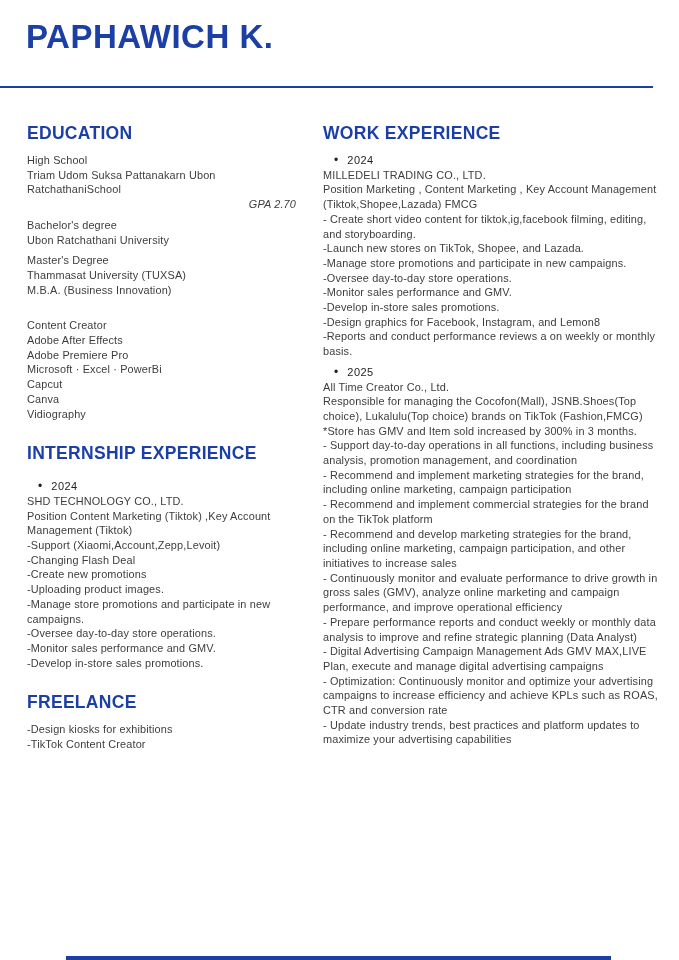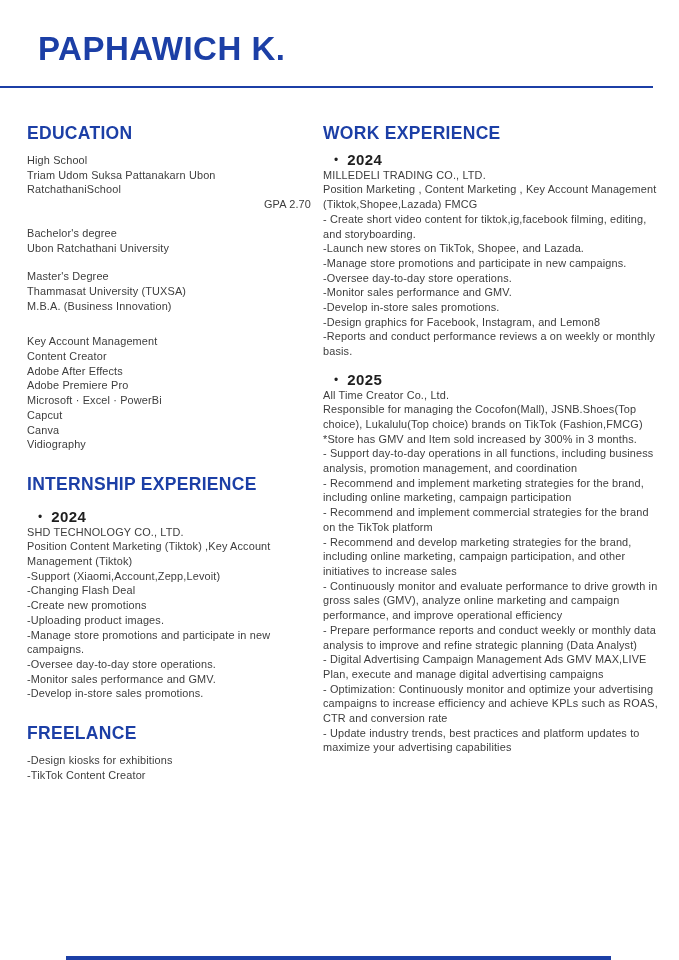--- a/index.html
+++ b/index.html
@@ -2,46 +2,46 @@
 <html><head>
 <meta charset="utf-8">
 <style>
   html,body { margin:0; padding:0; background:#ffffff; }
   .page {
     position:relative; width:679px; height:960px; background:#ffffff;
     font-family:"Liberation Sans","DejaVu Sans",sans-serif;
     color:#3d3d3d; overflow:hidden;
   }
   .name {
-    position:absolute; left:26px; top:18px; margin:12px;
+    position:absolute; left:26px; top:18px; margin:0;
     font-size:33px; font-weight:bold; letter-spacing:0.5px;
     color:#1c3fa6;
   }
   .divider {
     position:absolute; left:0; top:86px; width:653px; height:2px;
     background:#1c3fa6;
   }
   .cols {
     position:absolute; left:27px; top:122px; display:flex; gap:12px;
   }
   .col-left  { width:284px; }
   .col-right { width:337px; }
   section { margin:0 0 21px 0; }
   .sec-h {
     margin:0 0 9px 0; font-size:17.5px; font-weight:bold;
     letter-spacing:0.3px; color:#1c3fa6; line-height:22px;
   }
   .sec-body { font-size:10.9px; line-height:14.7px; letter-spacing:0.15px; }
   .sec-body.gap-top { margin-top:15px; }
-  .block + .block { margin-top:14px; }
+  .block + .block { margin-top:6px; }
   .row { position:relative; min-height:14.7px; }
-  .row .rr { position:absolute; right:0; bottom:0; }
+  .row .rr { position:absolute; right:15px; bottom:0;font-style:italic; }
   .year-row { padding-left:11px; display:flex; align-items:center; gap:9px; }
   .year-row .dot { font-size:12px; color:#1f1f1f; line-height:14.7px; }
-  .year-row .year { font-weight:bold; color:#1f1f1f; font-size:15px; letter-spacing:0.4px; }
+  .year-row .year { font-weight:normal; color:#1f1f1f; font-size:11px; letter-spacing:0.4px; }
   .footer-bar {
     position:absolute; left:66px; bottom:0; width:545px; height:4px;
     background:#1c3fa6;
   }
 </style>
 </head>
 <body>
 
 <div class="page">
   <h1 class="name">PAPHAWICH K.</h1>
@@ -64,21 +64,20 @@
             <div class="block">
               <div class="row"><span class="t">Master's Degree</span></div>
               <div class="row"><span class="t">Thammasat University (TUXSA)</span></div>
               <div class="row"><span class="t">M.B.A. (Business Innovation)</span></div>
             </div>
           </div>
       </section>
       <section>
         <div class="sec-body">
             <div class="block">
-              <div class="row"><span class="t">Key Account Management</span></div>
               <div class="row"><span class="t">Content Creator</span></div>
               <div class="row"><span class="t">Adobe After Effects</span></div>
               <div class="row"><span class="t">Adobe Premiere Pro</span></div>
               <div class="row"><span class="t">Microsoft · Excel · PowerBi</span></div>
               <div class="row"><span class="t">Capcut</span></div>
               <div class="row"><span class="t">Canva</span></div>
               <div class="row"><span class="t">Vidiography</span></div>
             </div>
           </div>
       </section>

